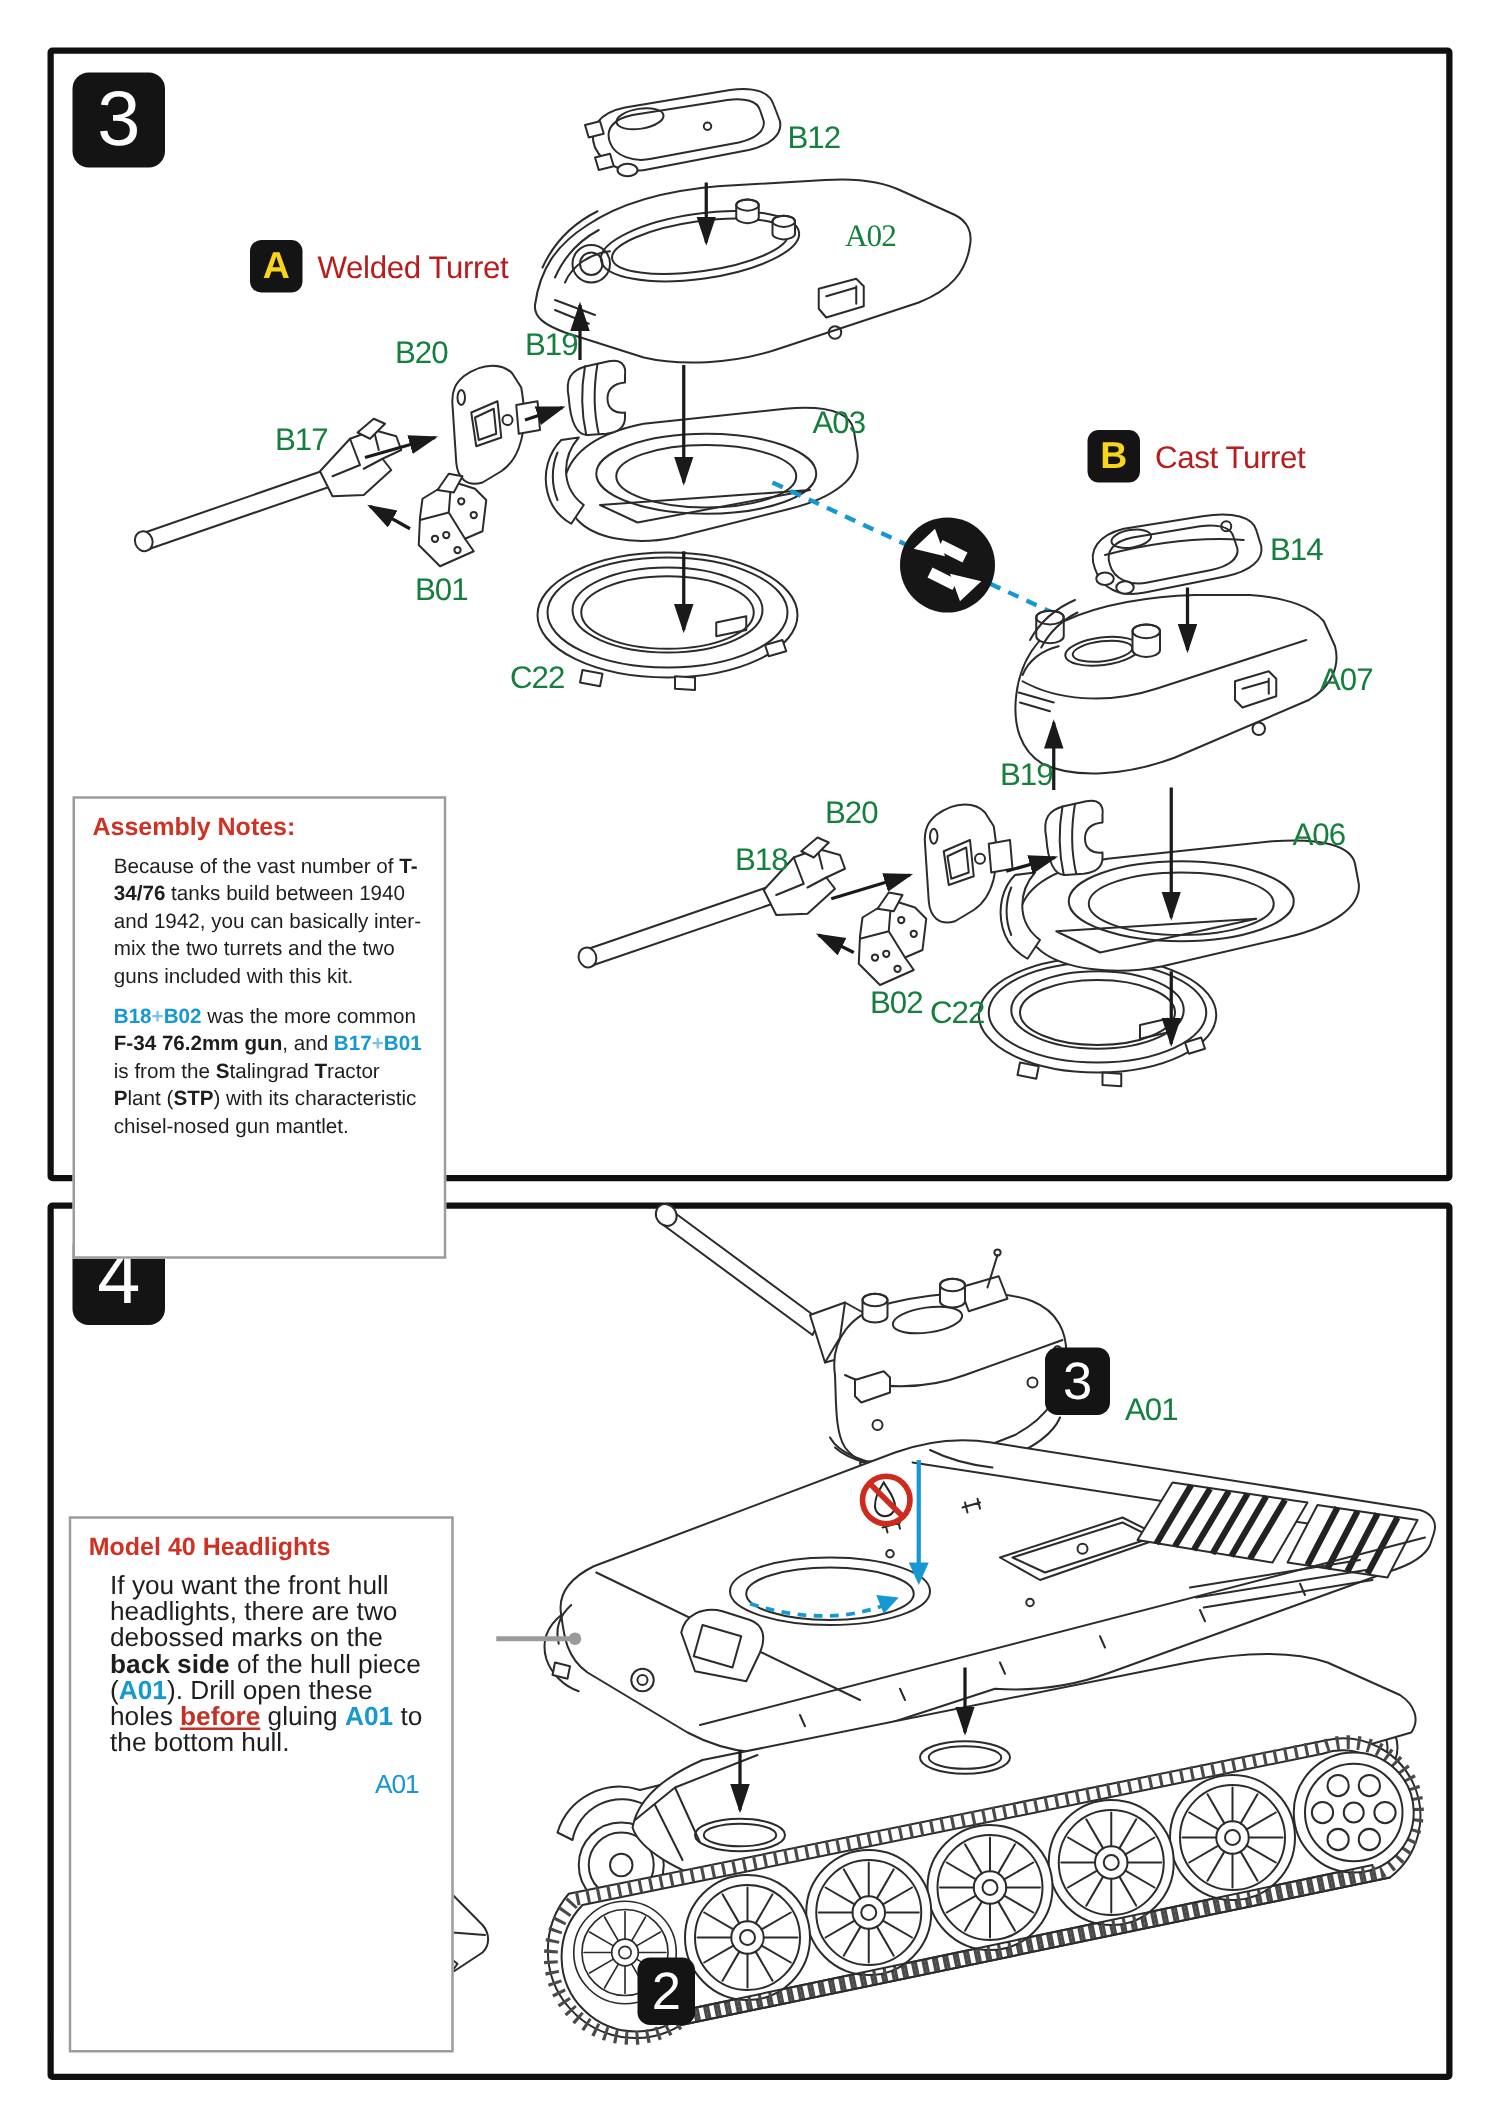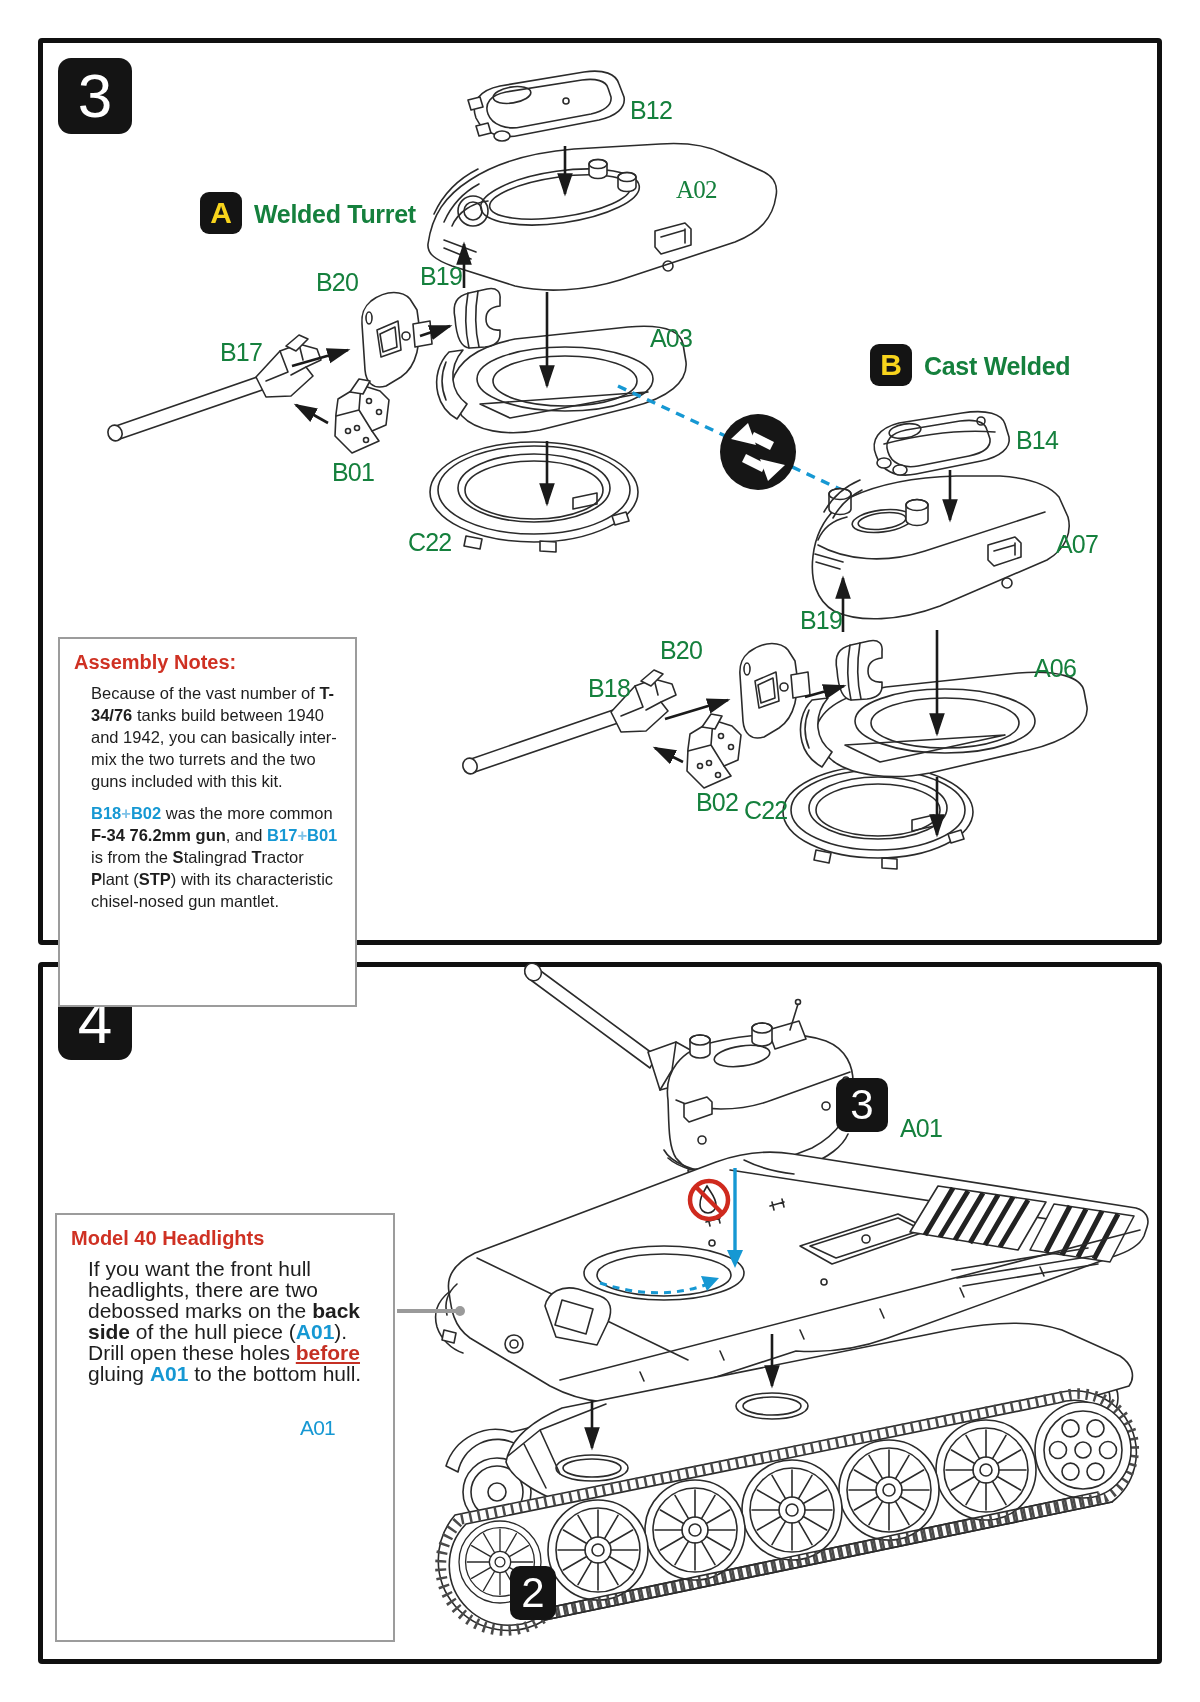--- a/index.html
+++ b/index.html
@@ -7,21 +7,21 @@
         font-family:"Liberation Sans",sans-serif;overflow:hidden;}
   .panel{position:absolute;border:5px solid #101010;border-radius:4px;background:#fff;}
   .stepbox{position:absolute;width:74px;height:76px;background:#141414;border-radius:13px;
            color:#fff;display:flex;align-items:center;justify-content:center;
            font-size:62px;line-height:1;}
   .refbox{position:absolute;background:#141414;border-radius:10px;color:#fff;
           display:flex;align-items:center;justify-content:center;font-size:42px;}
   .badge{position:absolute;width:42px;height:42px;background:#141414;border-radius:9px;
          color:#f8d41c;font-weight:bold;font-size:30px;display:flex;align-items:center;
          justify-content:center;}
-  .badgecap{position:absolute;color:#15803d;font-weight:bold;font-size:25px;
+  .badgecap{position:absolute;color:#b91c1c;font-weight:normal;font-size:25px;
             letter-spacing:-0.3px;white-space:nowrap;}
   .plabel{position:absolute;font-size:25px;color:#15803d;letter-spacing:-0.8px;white-space:nowrap;}
   .plabel.blue{color:#1698d3;font-size:21px;}
   .notebox{position:absolute;border:2px solid #9c9c9c;background:#fff;
            padding:10px 14px;box-sizing:border-box;overflow:hidden;}
   .notetitle{color:#cf3123;font-weight:bold;font-size:20px;margin:2px 0 8px 0;}
   .notep{font-size:16.5px;line-height:22px;color:#1e1e1e;margin:0 0 10px 17px;}
   .blue{color:#1698d3;}
   .lblue{color:#7fc3e8;font-weight:bold;}
   .redu{color:#c53024;font-weight:bold;text-decoration:underline;}
@@ -357,21 +357,21 @@
     <span>4</span>
   </div>
 
   <div class="badge" style="left:200px;top:192px;">
     <span>A</span>
   </div>
   <div class="badgecap" style="left:254px;top:200px;">Welded Turret</div>
   <div class="badge" style="left:870px;top:344px;">
     <span>B</span>
   </div>
-  <div class="badgecap" style="left:924px;top:352px;">Cast Welded</div>
+  <div class="badgecap" style="left:924px;top:352px;">Cast Turret</div>
 
   <div class="plabel" style="left:630px;top:96px;">B12</div>
   <div class="plabel" style="left:676px;top:176px;font-family:Liberation Serif, serif;">A02</div>
   <div class="plabel" style="left:420px;top:262px;">B19</div>
   <div class="plabel" style="left:316px;top:268px;">B20</div>
   <div class="plabel" style="left:220px;top:338px;">B17</div>
   <div class="plabel" style="left:332px;top:458px;">B01</div>
   <div class="plabel" style="left:650px;top:324px;">A03</div>
   <div class="plabel" style="left:408px;top:528px;">C22</div>
 
@@ -391,19 +391,19 @@
   </div>
 
   <div class="refbox" style="left:836px;top:1078px;width:52px;height:54px;">
     <span>3</span>
   </div>
   <div class="refbox" style="left:510px;top:1566px;width:46px;height:54px;">
     <span>2</span>
   </div>
   <div class="plabel" style="left:900px;top:1114px;">A01</div>
 
-  <div class="notebox" style="left:55px;top:1213px;width:340px;height:429px;">
+  <div class="notebox" style="left:55px;top:1213px;width:308px;height:429px;">
     <div class="notetitle">Model 40 Headlights</div>
     <p class="notep" style="font-size:21px;line-height:21px;"><span>If you want the front hull headlights, there are two debossed marks on the </span><b>back side</b><span> of the hull piece (</span><b class="blue">A01</b><span>).  Drill open these holes </span><span class="redu">before</span><span> gluing </span><b class="blue">A01</b><span> to the bottom hull.</span></p>
   </div>
   <div class="plabel blue" style="left:300px;top:1416px;">A01</div>
 
 </div>
 
 </body></html>

